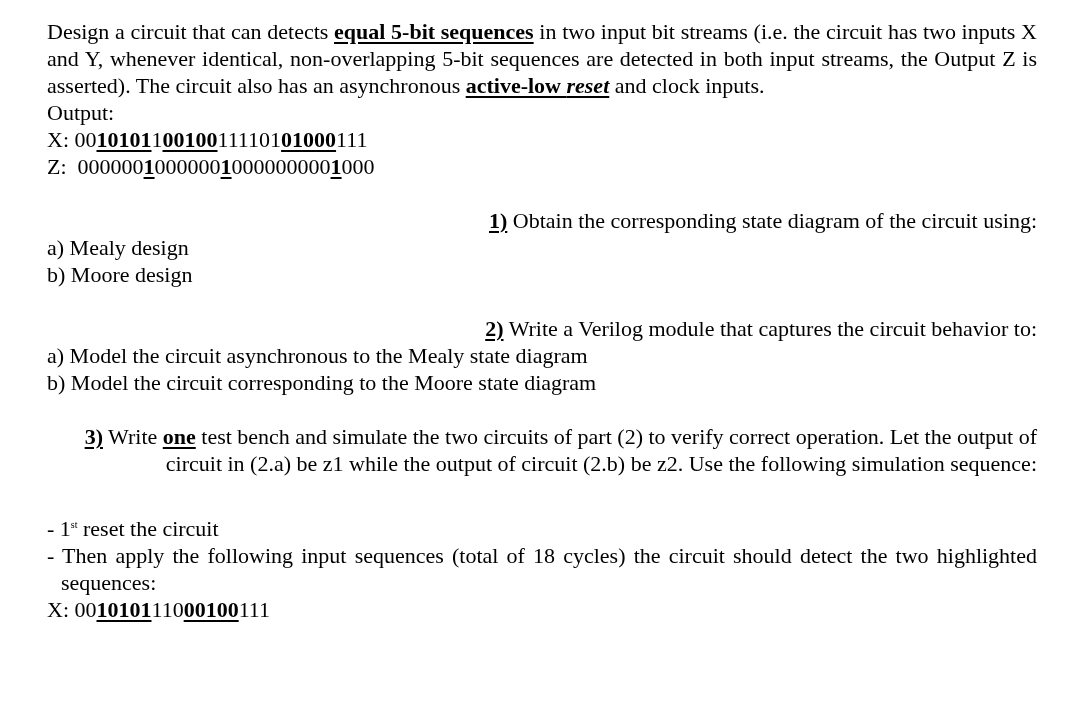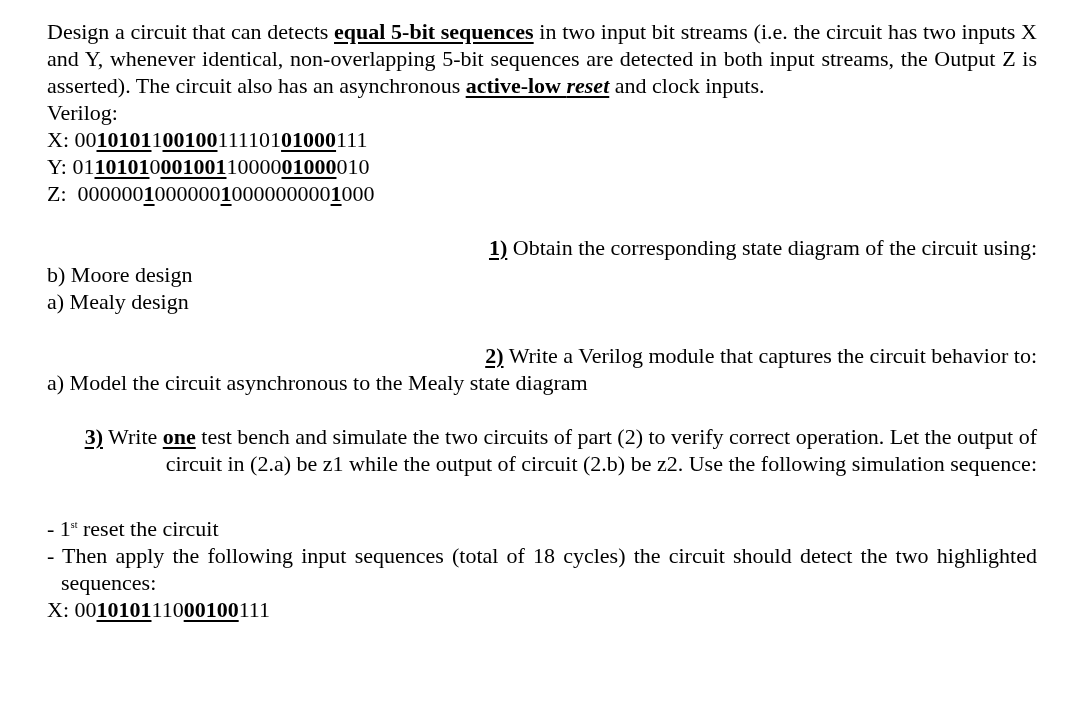--- a/index.html
+++ b/index.html
@@ -24,26 +24,26 @@
   .seg { }
   .seg.bu { font-weight: 700; text-decoration: underline; text-decoration-thickness: 2px; text-underline-offset: 3px; }
   .seg.bui { font-weight: 700; font-style: italic; text-decoration: underline; text-decoration-thickness: 2px; text-underline-offset: 3px; }
   .seg.sup { vertical-align: super; font-size: 10px; line-height: 0; }
 </style>
 </head>
 <body>
 
 <div class="doc">
   <p class="p justify"><span class="seg">Design a circuit that can detects </span><span class="seg bu">equal 5-bit sequences</span><span class="seg"> in two input bit streams (i.e. the circuit has two inputs X and Y, whenever identical, non-overlapping 5-bit sequences are detected in both input streams, the Output Z is asserted). The circuit also has an asynchronous </span><span class="seg bu">active-low </span><span class="seg bui">reset</span><span class="seg"> and clock inputs.</span></p>
-  <p class="p"><span class="seg">Verilog:</span></p>
+  <p class="p"><span class="seg">Output:</span></p>
   <p class="p stream"><span class="seg">X: 00</span><span class="seg bu">10101</span><span class="seg">1</span><span class="seg bu">00100</span><span class="seg">111101</span><span class="seg bu">01000</span><span class="seg">111</span></p>
-  <p class="p stream"><span class="seg">Y: 01</span><span class="seg bu">10101</span><span class="seg">0</span><span class="seg bu">001001</span><span class="seg">10000</span><span class="seg bu">01000</span><span class="seg">010</span></p>
   <p class="p stream"><span class="seg">Z:  000000</span><span class="seg bu">1</span><span class="seg">000000</span><span class="seg bu">1</span><span class="seg">000000000</span><span class="seg bu">1</span><span class="seg">000</span></p>
   <p class="p gap"><span class="seg bu">1)</span><span class="seg"> Obtain the corresponding state diagram of the circuit using:</span></p>
+  <p class="p"><span class="seg">a) Mealy design</span></p>
   <p class="p"><span class="seg">b) Moore design</span></p>
-  <p class="p"><span class="seg">a) Mealy design</span></p>
   <p class="p gap"><span class="seg bu">2)</span><span class="seg"> Write a Verilog module that captures the circuit behavior to:</span></p>
   <p class="p"><span class="seg">a) Model the circuit asynchronous to the Mealy state diagram</span></p>
+  <p class="p"><span class="seg">b) Model the circuit corresponding to the Moore state diagram</span></p>
   <p class="p gap justify"><span class="seg bu">3)</span><span class="seg"> Write </span><span class="seg bu">one</span><span class="seg"> test bench and simulate the two circuits of part (2) to verify correct operation. Let the output of circuit in (2.a) be z1 while the output of circuit (2.b) be z2. Use the following simulation sequence:</span></p>
   <p class="p gap-lg"><span class="seg">- 1</span><span class="seg sup">st</span><span class="seg"> reset the circuit</span></p>
   <p class="p gap-sm justify hang"><span class="seg">- Then apply the following input sequences (total of 18 cycles) the circuit should detect the two highlighted sequences:</span></p>
   <p class="p stream"><span class="seg">X: 00</span><span class="seg bu">10101</span><span class="seg">110</span><span class="seg bu">00100</span><span class="seg">111</span></p>
 </div>
 
 </body></html>

